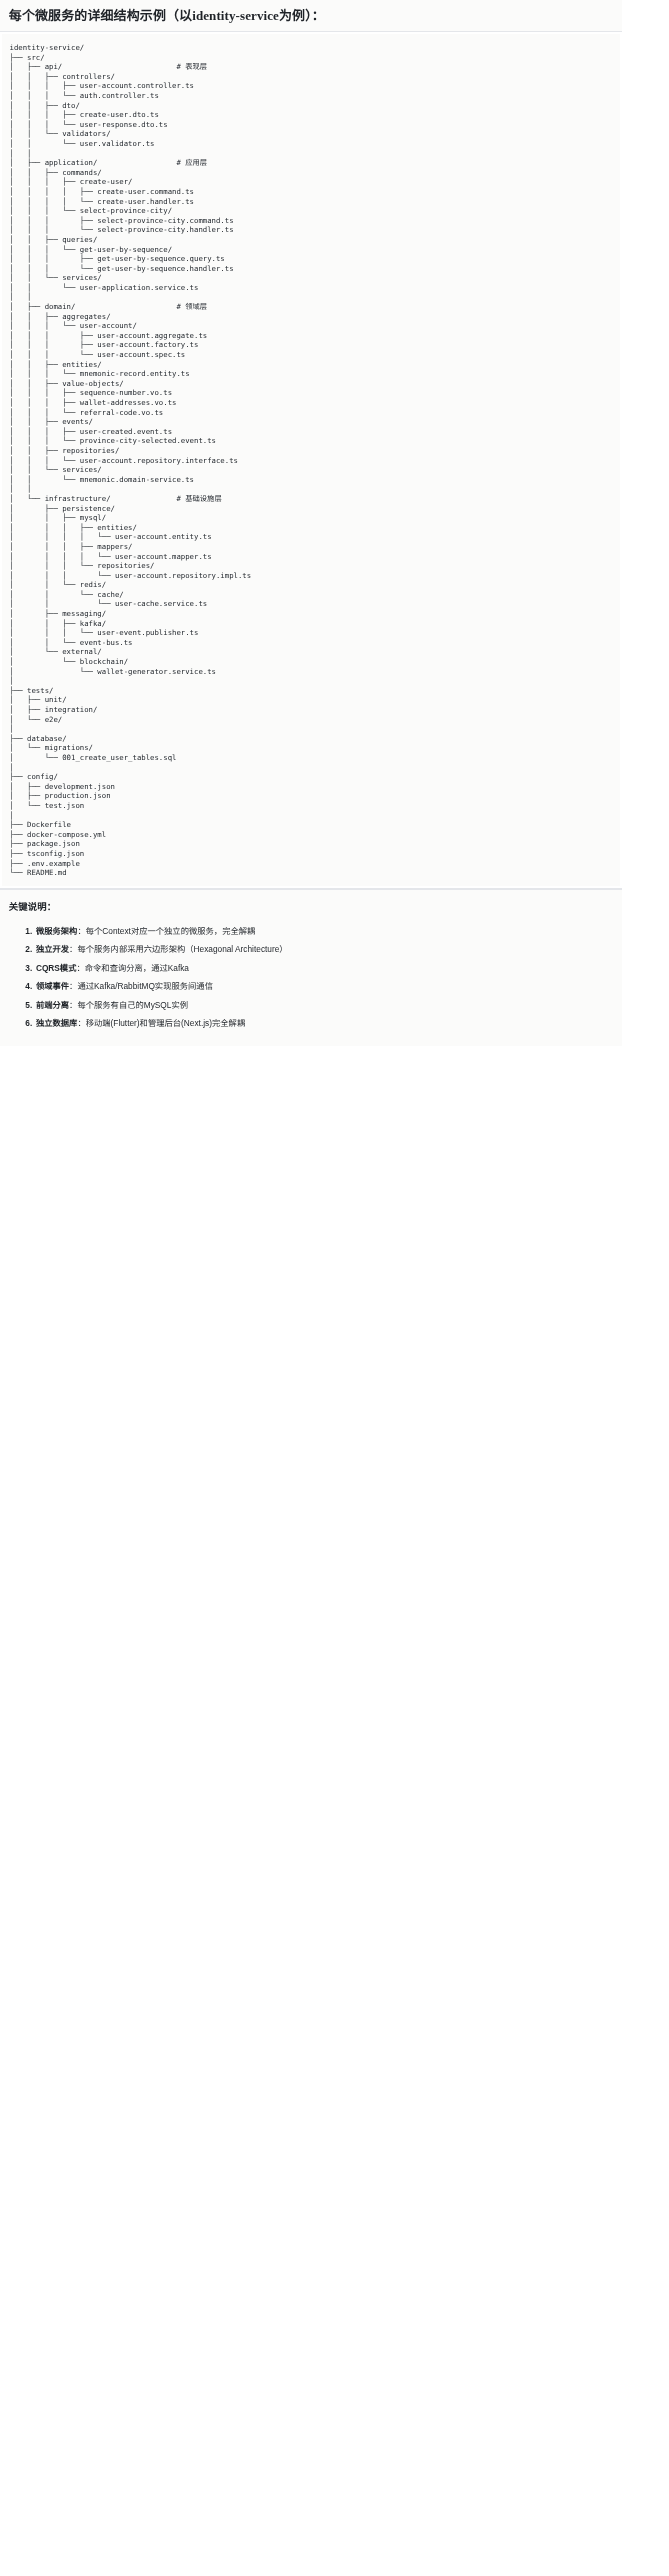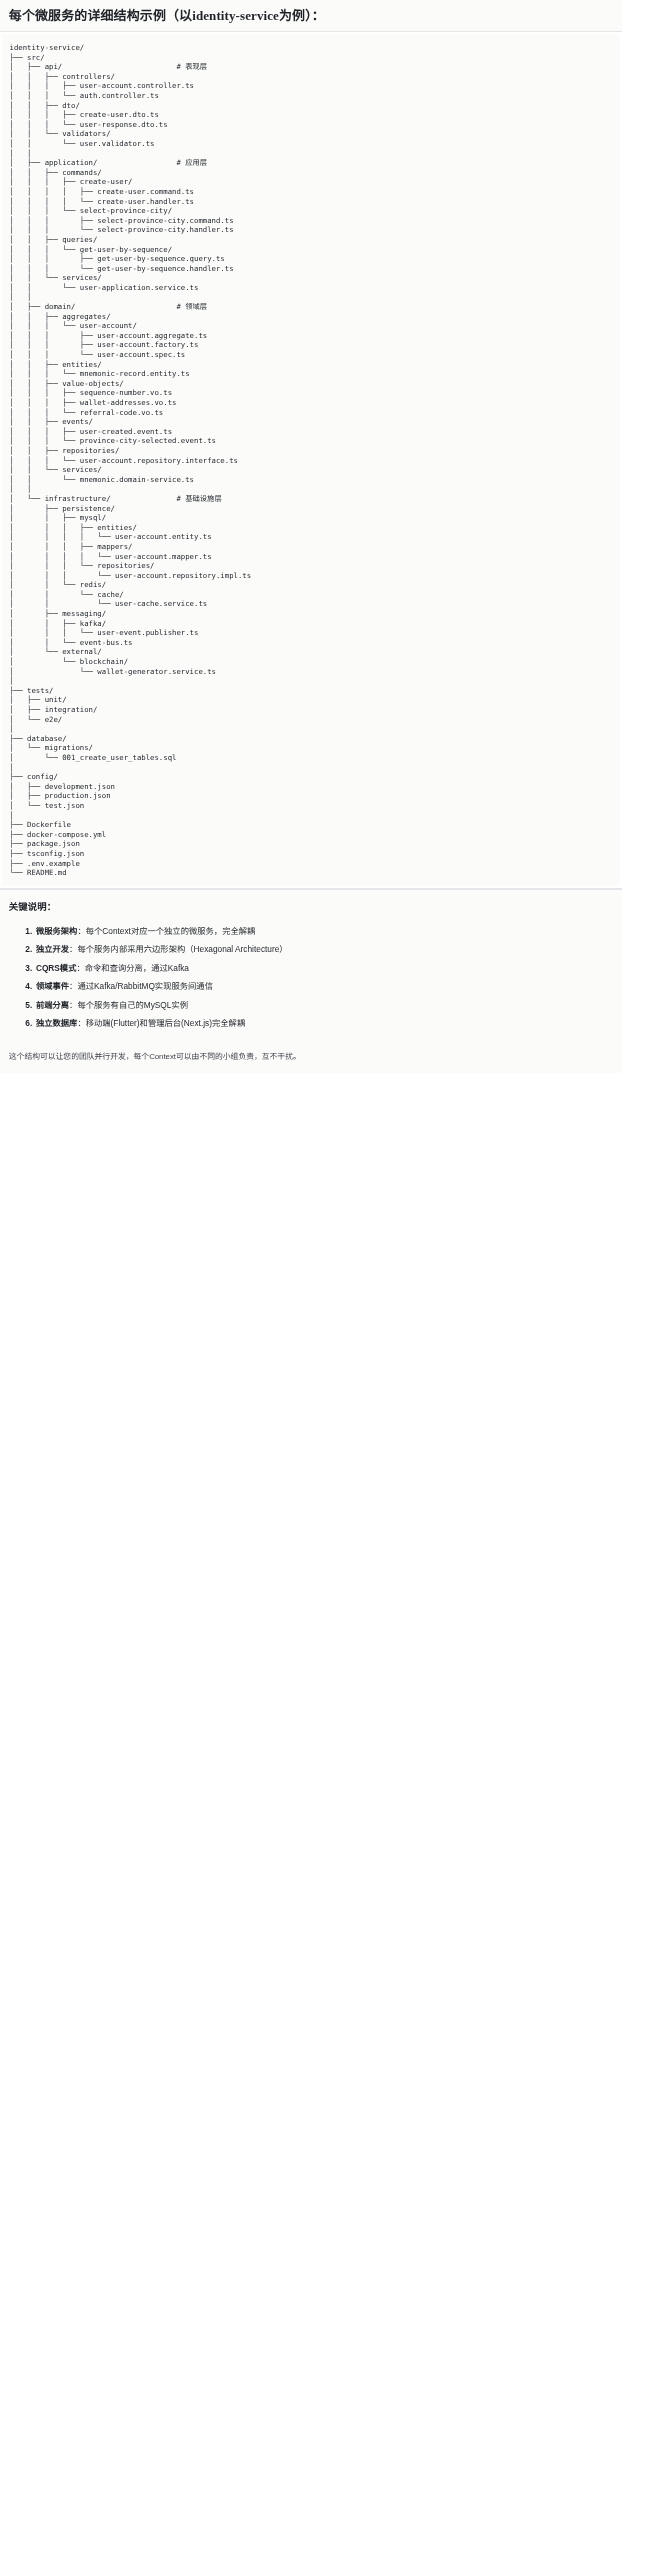--- a/index.html
+++ b/index.html
@@ -220,16 +220,15 @@
       </li>
       <li>
         <span class="note-term">前端分离</span><span class="note-desc">：每个服务有自己的MySQL实例</span>
       </li>
       <li>
         <span class="note-term">独立数据库</span><span class="note-desc">：移动端(Flutter)和管理后台(Next.js)完全解耦</span>
       </li>
     </ol>
   </div>
 
-  <div class="footer-note">这个结构可以让您的团队并行开发，每个Context可以由不同的小组负责，互不干扰。</div>
 
 </div>
 
 
 </body></html>

